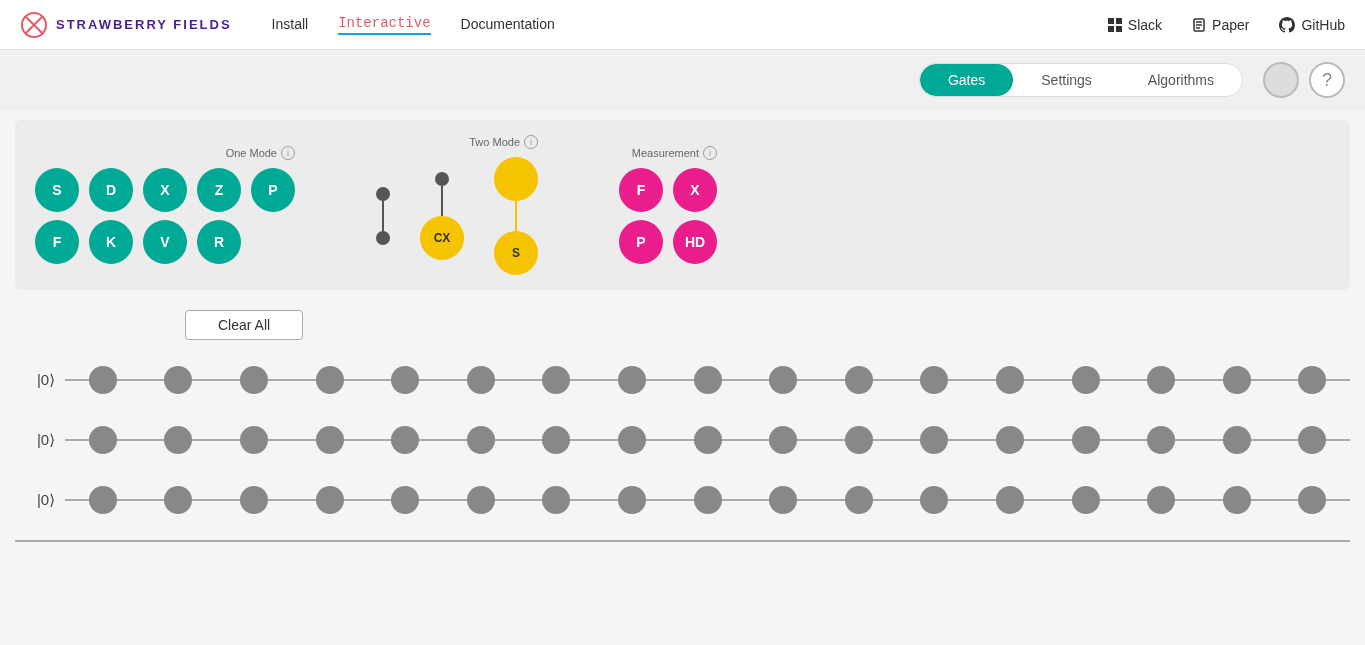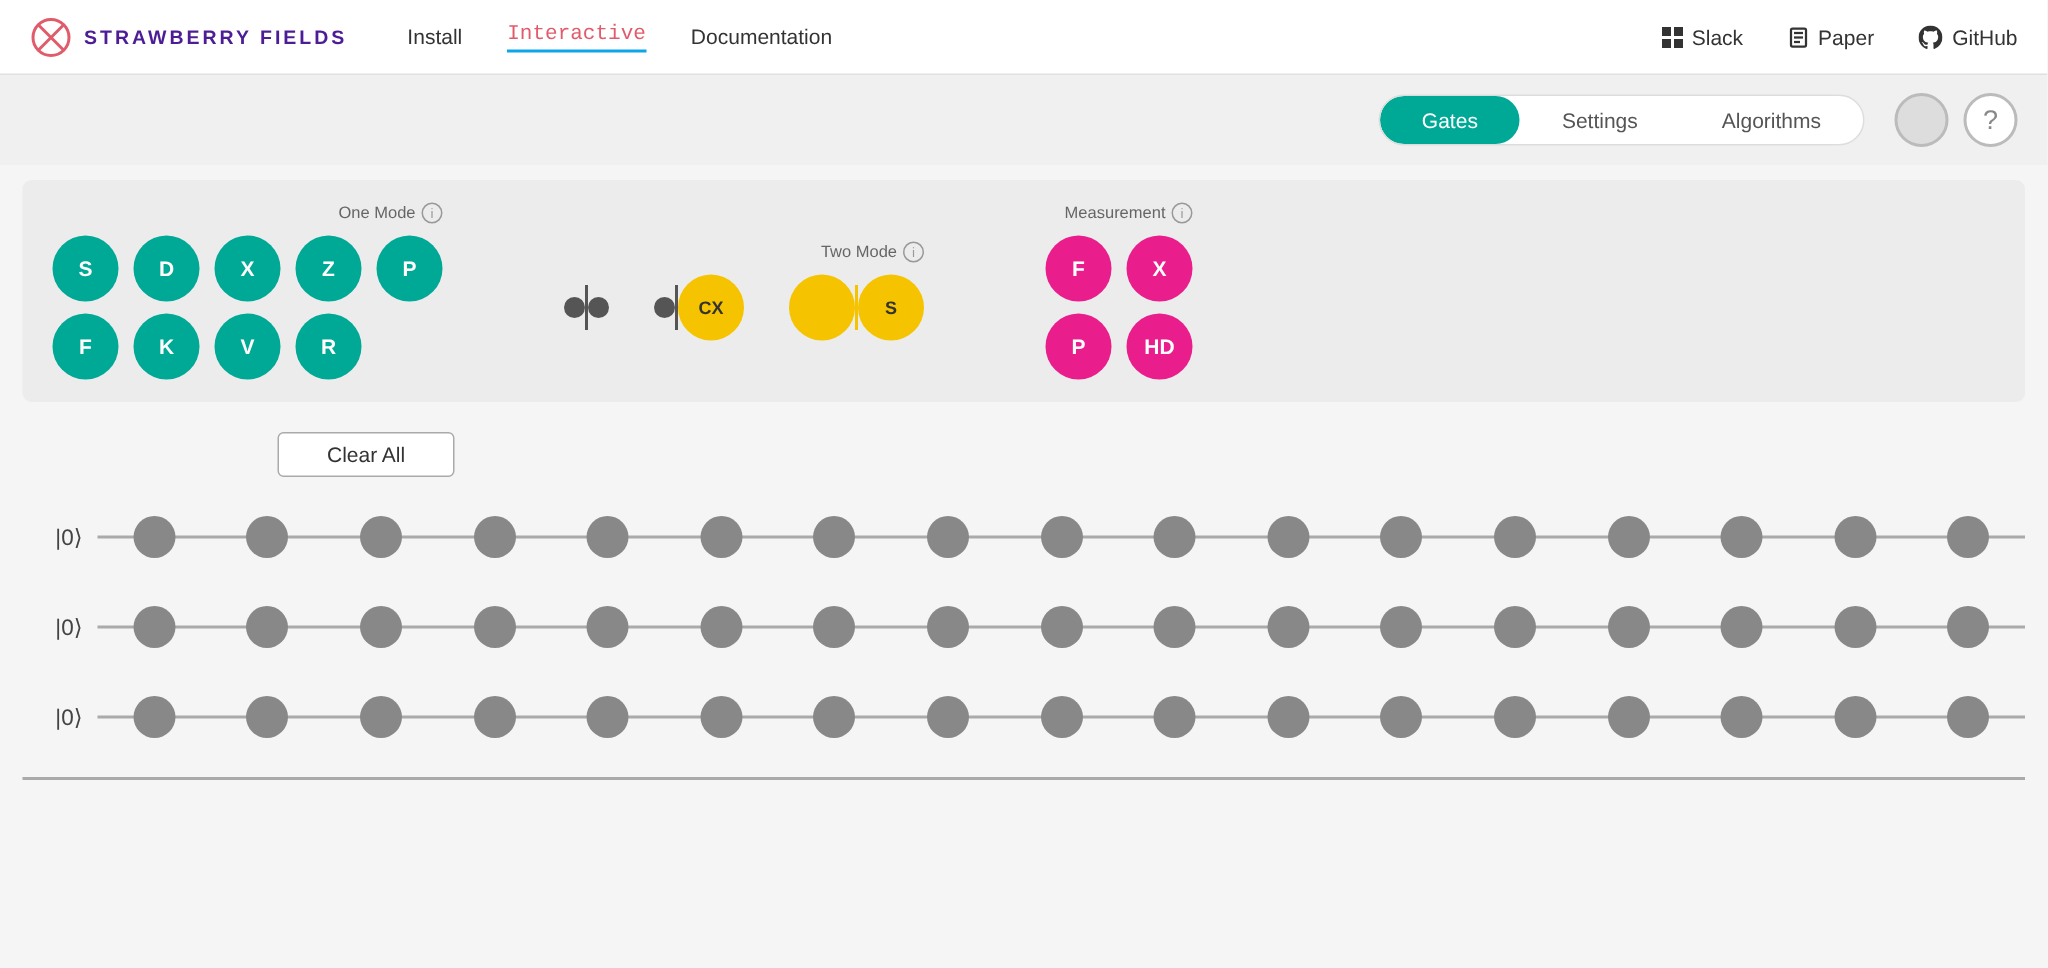--- a/index.html
+++ b/index.html
@@ -208,21 +208,21 @@
       gap: 30px;
       align-items: center;
     }
     .two-mode-gate {
       display: flex;
       flex-direction: column;
       align-items: center;
     }
     .two-mode-wire {
       display: flex;
-      flex-direction: row;
+      flex-direction: column;
       align-items: center;
       gap: 0;
     }
     .wire-dot {
       width: 14px;
       height: 14px;
       border-radius: 50%;
       background: #555;
     }
     .wire-dot.yellow {

